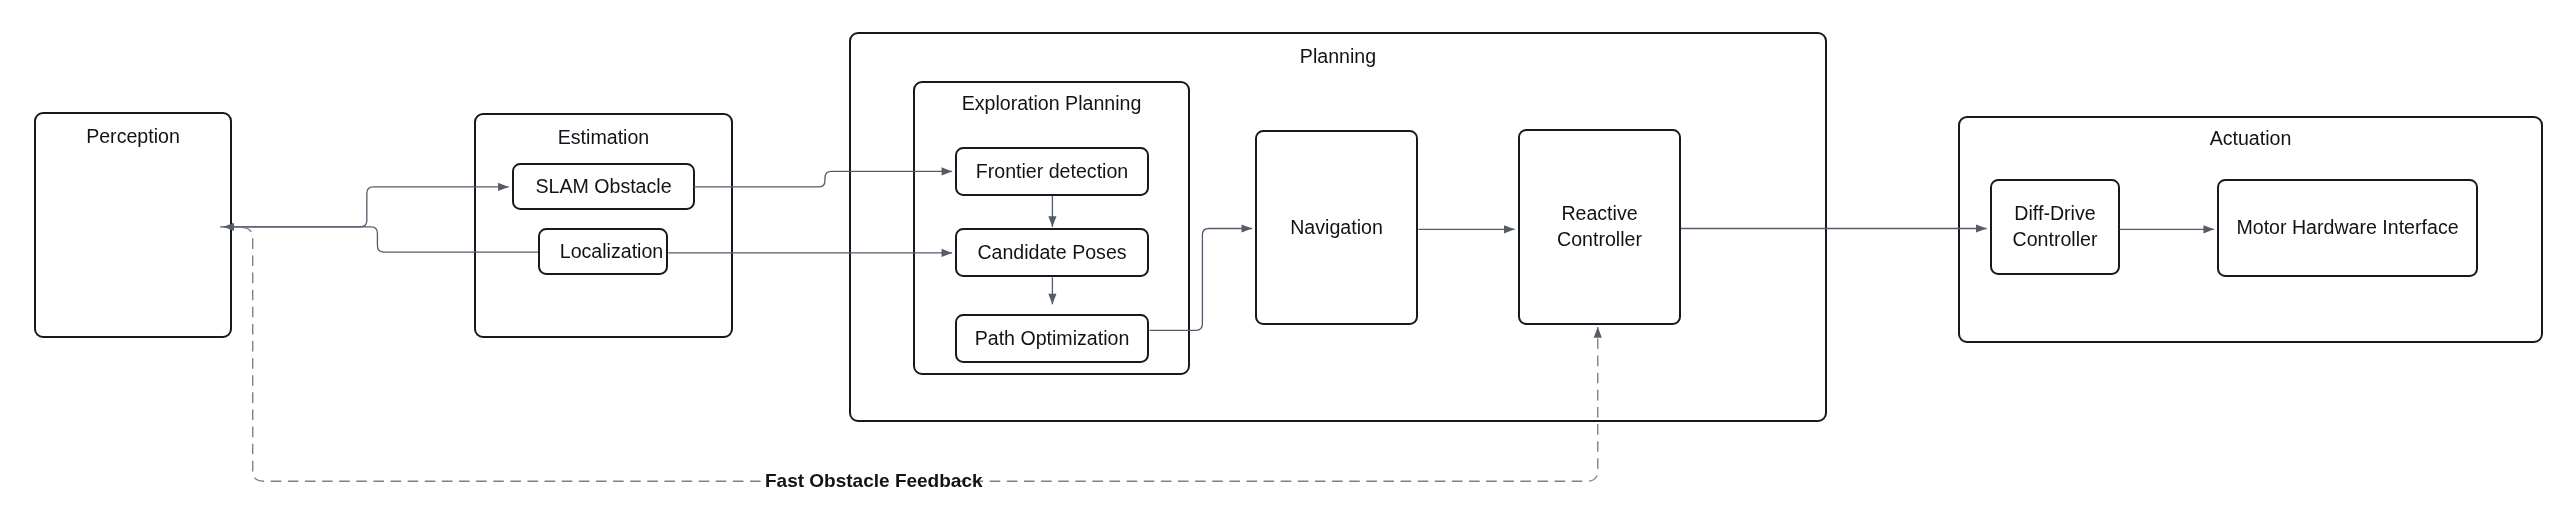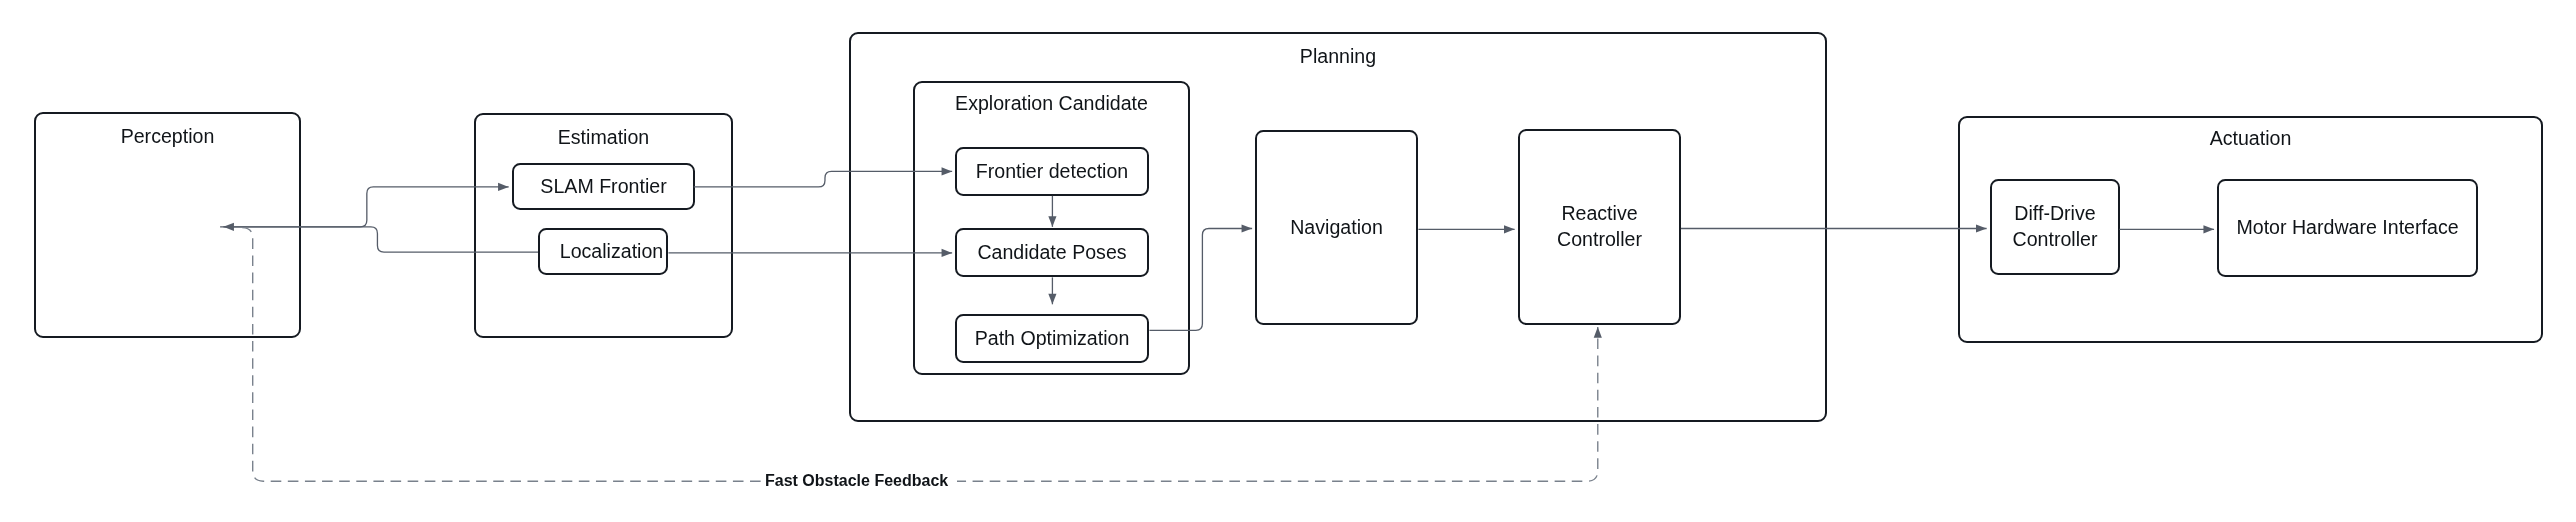--- a/index.html
+++ b/index.html
@@ -68,57 +68,57 @@
     fill:none;
     stroke:var(--dashed-connector);
     stroke-width:1.7;
     stroke-dasharray:13 8;
   }
   .edge-label{
     position:absolute;
     left:765px;
     top:470px;
     width:192px;
-    text-align:left;
-    font-size:16px;
+    text-align:right;
+    font-size:19px;
     font-weight:bold;
     line-height:21px;
     background:var(--background);
     color:var(--text);
     white-space:nowrap;
   }
 </style>
 </head>
 <body>
 
 <div id="canvas">
 
-  <div class="group" style="left:34px;top:112px;width:267px;height:226px;padding-left:8px;">
+  <div class="group" style="left:34px;top:112px;width:198px;height:226px;padding-left:8px;">
     <div class="group-title" style="top:10.6px;">Perception</div>
   </div>
 
   <div class="group" style="left:474px;top:113px;width:259px;height:225px;">
     <div class="group-title" style="top:10.6px;">Estimation</div>
   </div>
 
   <div class="group" style="left:849px;top:32px;width:978px;height:390px;">
     <div class="group-title" style="top:10.6px;">Planning</div>
   </div>
 
   <div class="group" style="left:913px;top:81px;width:277px;height:294px;border-width:2px;">
-    <div class="group-title" style="top:9px;">Exploration Candidate</div>
+    <div class="group-title" style="top:9px;">Exploration Planning</div>
   </div>
 
   <div class="group" style="left:1958px;top:116px;width:585px;height:227px;">
     <div class="group-title" style="top:9px;">Actuation</div>
   </div>
 
 
   <div class="node" style="left:512px;top:163px;width:183px;height:47px;">
-    <span>SLAM Frontier</span>
+    <span>SLAM Obstacle</span>
   </div>
 
   <div class="node" style="left:538px;top:228px;width:130px;height:47px;padding-left:17px;">
     <span>Localization</span>
   </div>
 
   <div class="node" style="left:955px;top:147px;width:194px;height:49px;">
     <span>Frontier detection</span>
   </div>
 

